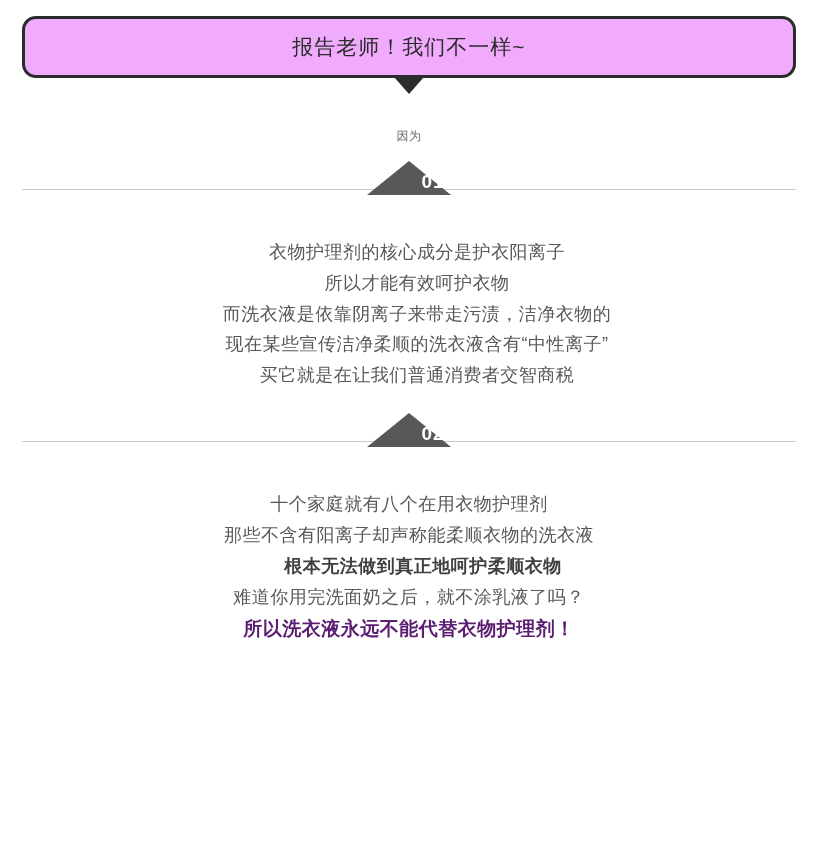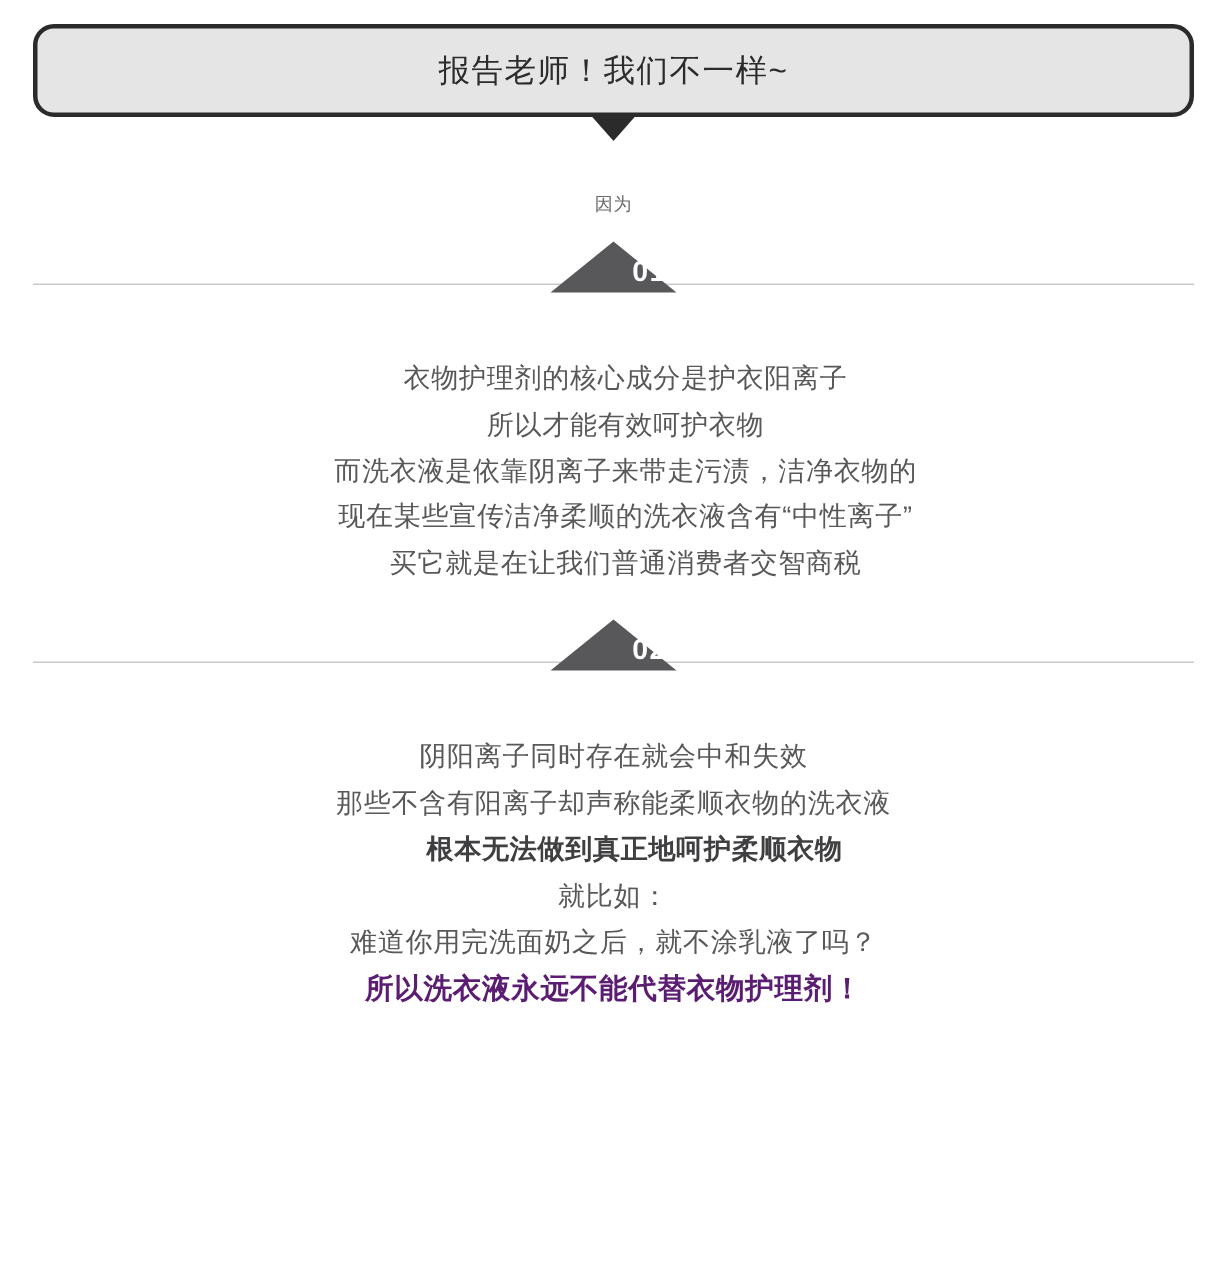--- a/index.html
+++ b/index.html
@@ -26,21 +26,21 @@
     position: relative;
     margin: 16px 22px 0 22px;
   }
   .header-box {
     border: 3px solid #2b2b2b;
     border-radius: 14px;
     height: 56px;
     display: flex;
     align-items: center;
     justify-content: center;
-    background: #e5e5e5;
+    background: #f0abfc;
   }
   .header-title {
     font-size: 21px;
     color: #2b2b2b;
     letter-spacing: 1px;
     font-family: "Liberation Sans", sans-serif;
   }
   .header-arrow {
     position: absolute;
     left: 50%;
@@ -156,21 +156,20 @@
     <div class="line">买它就是在让我们普通消费者交智商税</div>
   </div>
 
   <div class="divider second">
     <div class="rule"></div>
     <div class="tri"></div>
     <div class="num">02</div>
   </div>
 
   <div class="block" id="section2-block">
-    <div class="line">阴阳离子同时存在就会中和失效</div>
+    <div class="line">十个家庭就有八个在用衣物护理剂</div>
     <div class="line">那些不含有阳离子却声称能柔顺衣物的洗衣液</div>
     <div class="line emph-dark">根本无法做到真正地呵护柔顺衣物</div>
-    <div class="line">就比如：</div>
     <div class="line">难道你用完洗面奶之后，就不涂乳液了吗？</div>
     <div class="line emph">所以洗衣液永远不能代替衣物护理剂！</div>
   </div>
 
 </div>
 
 </body></html>

